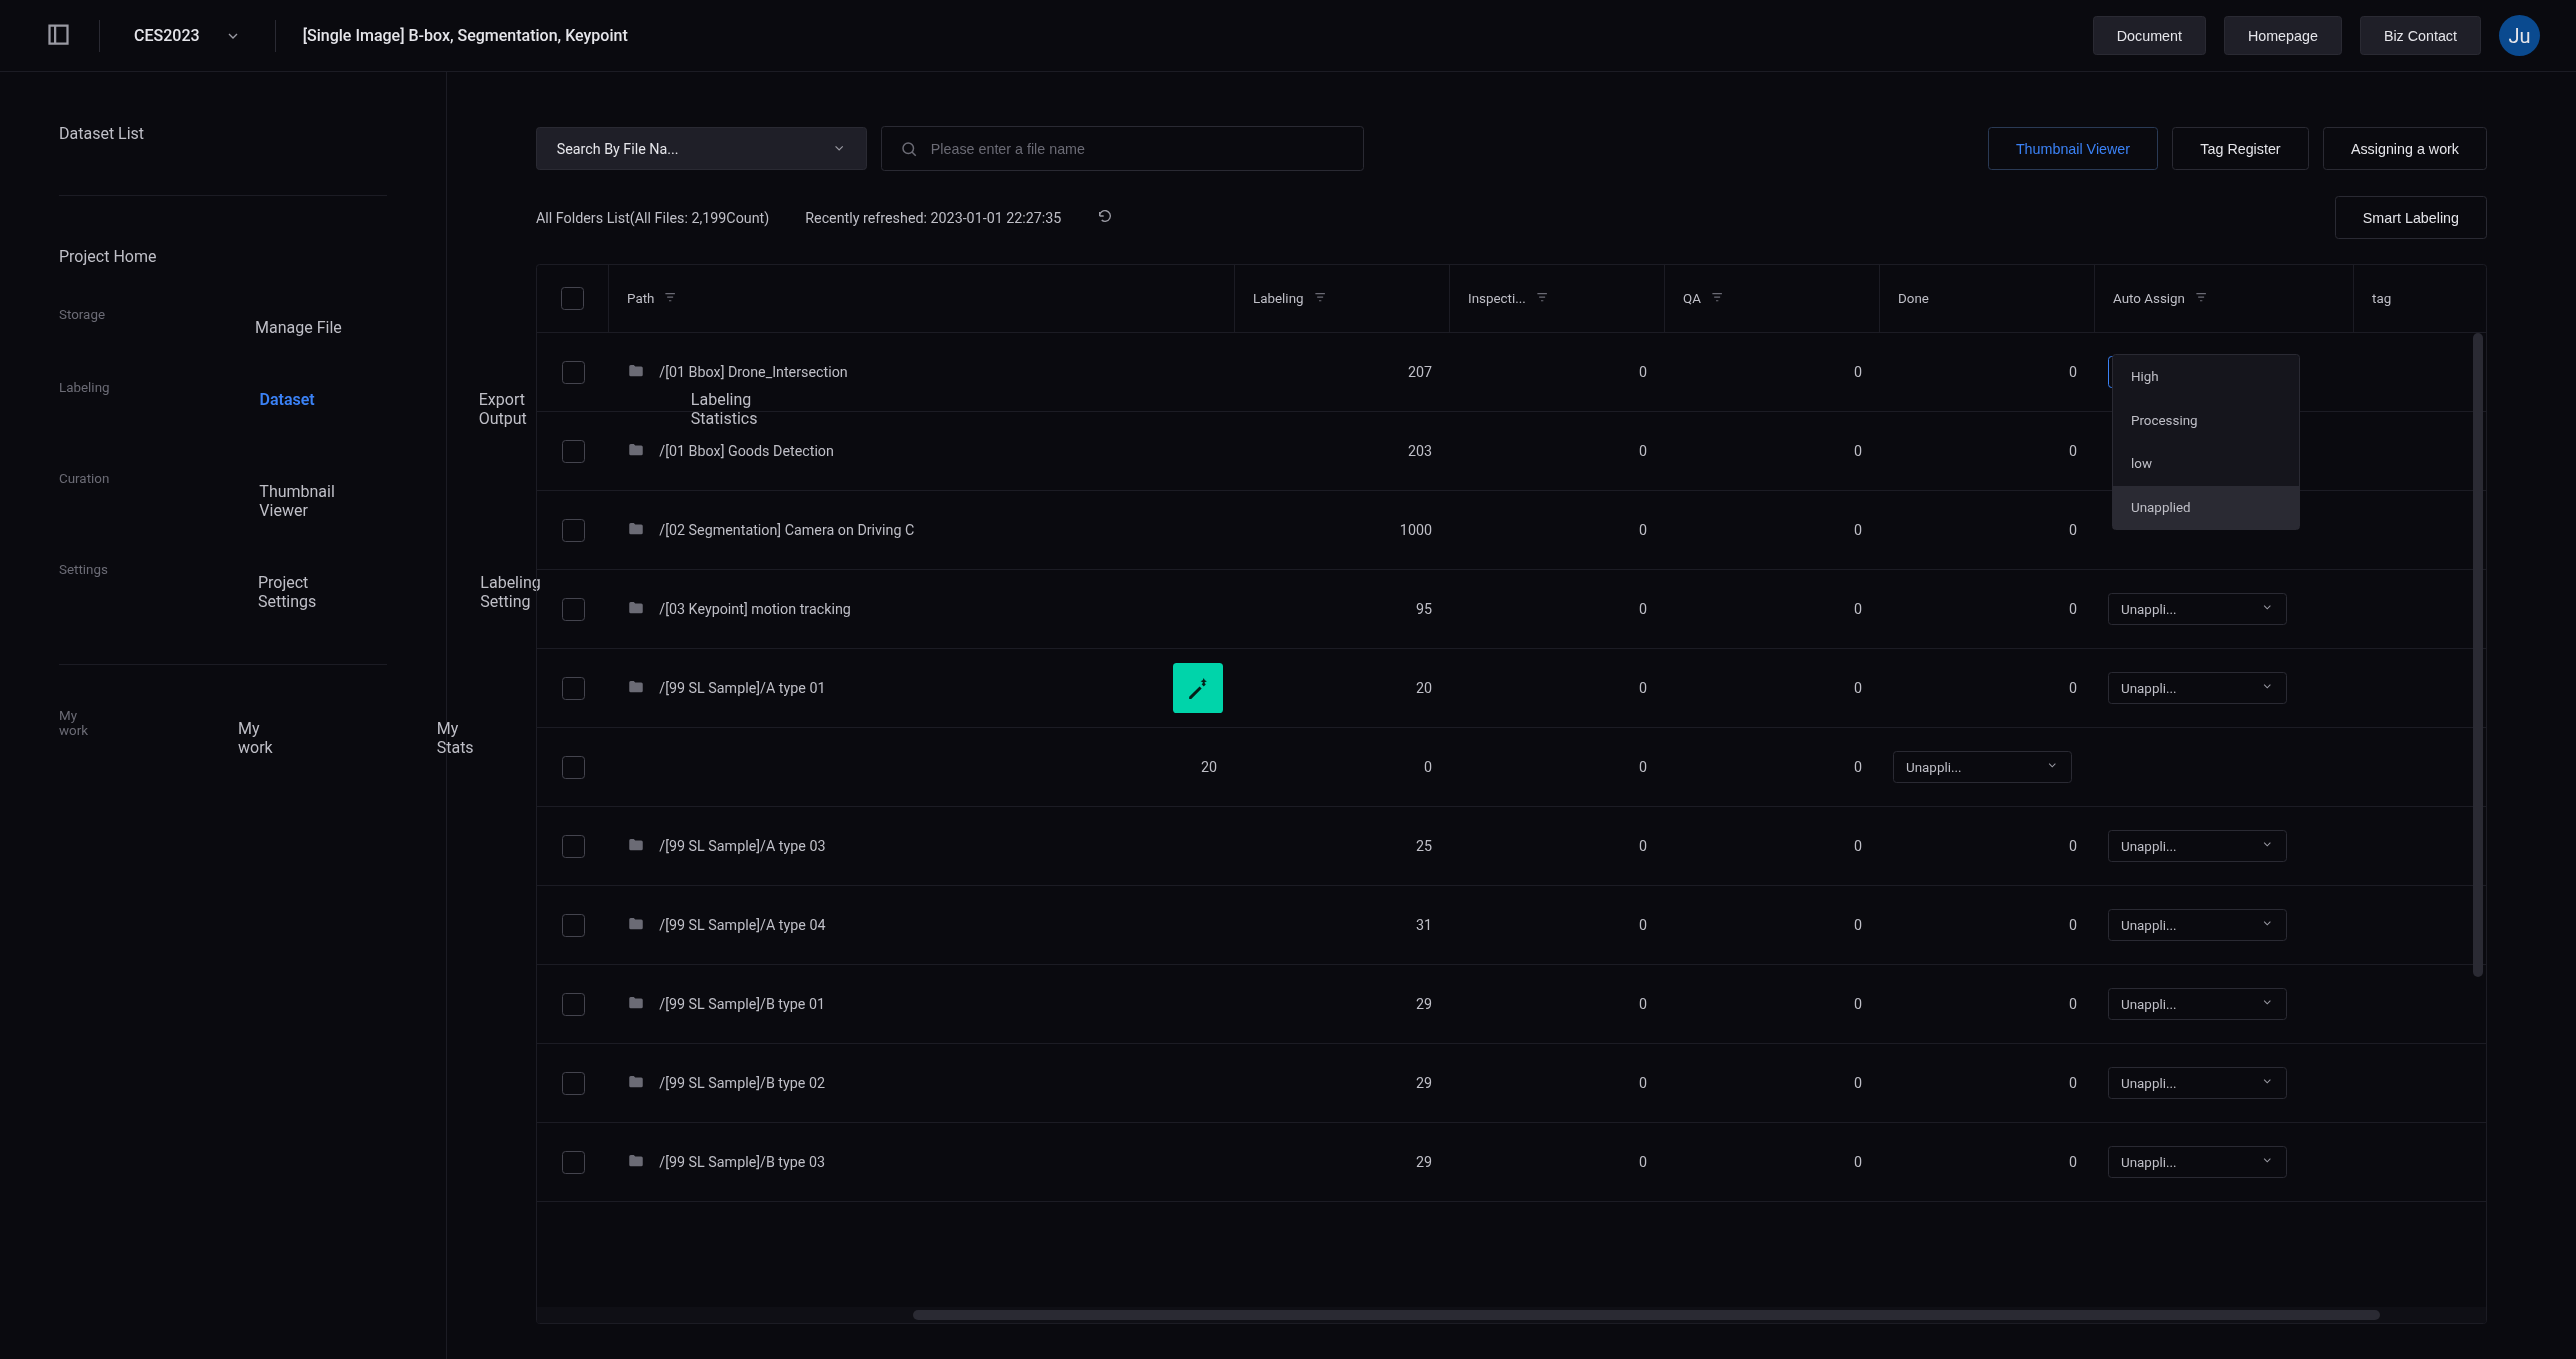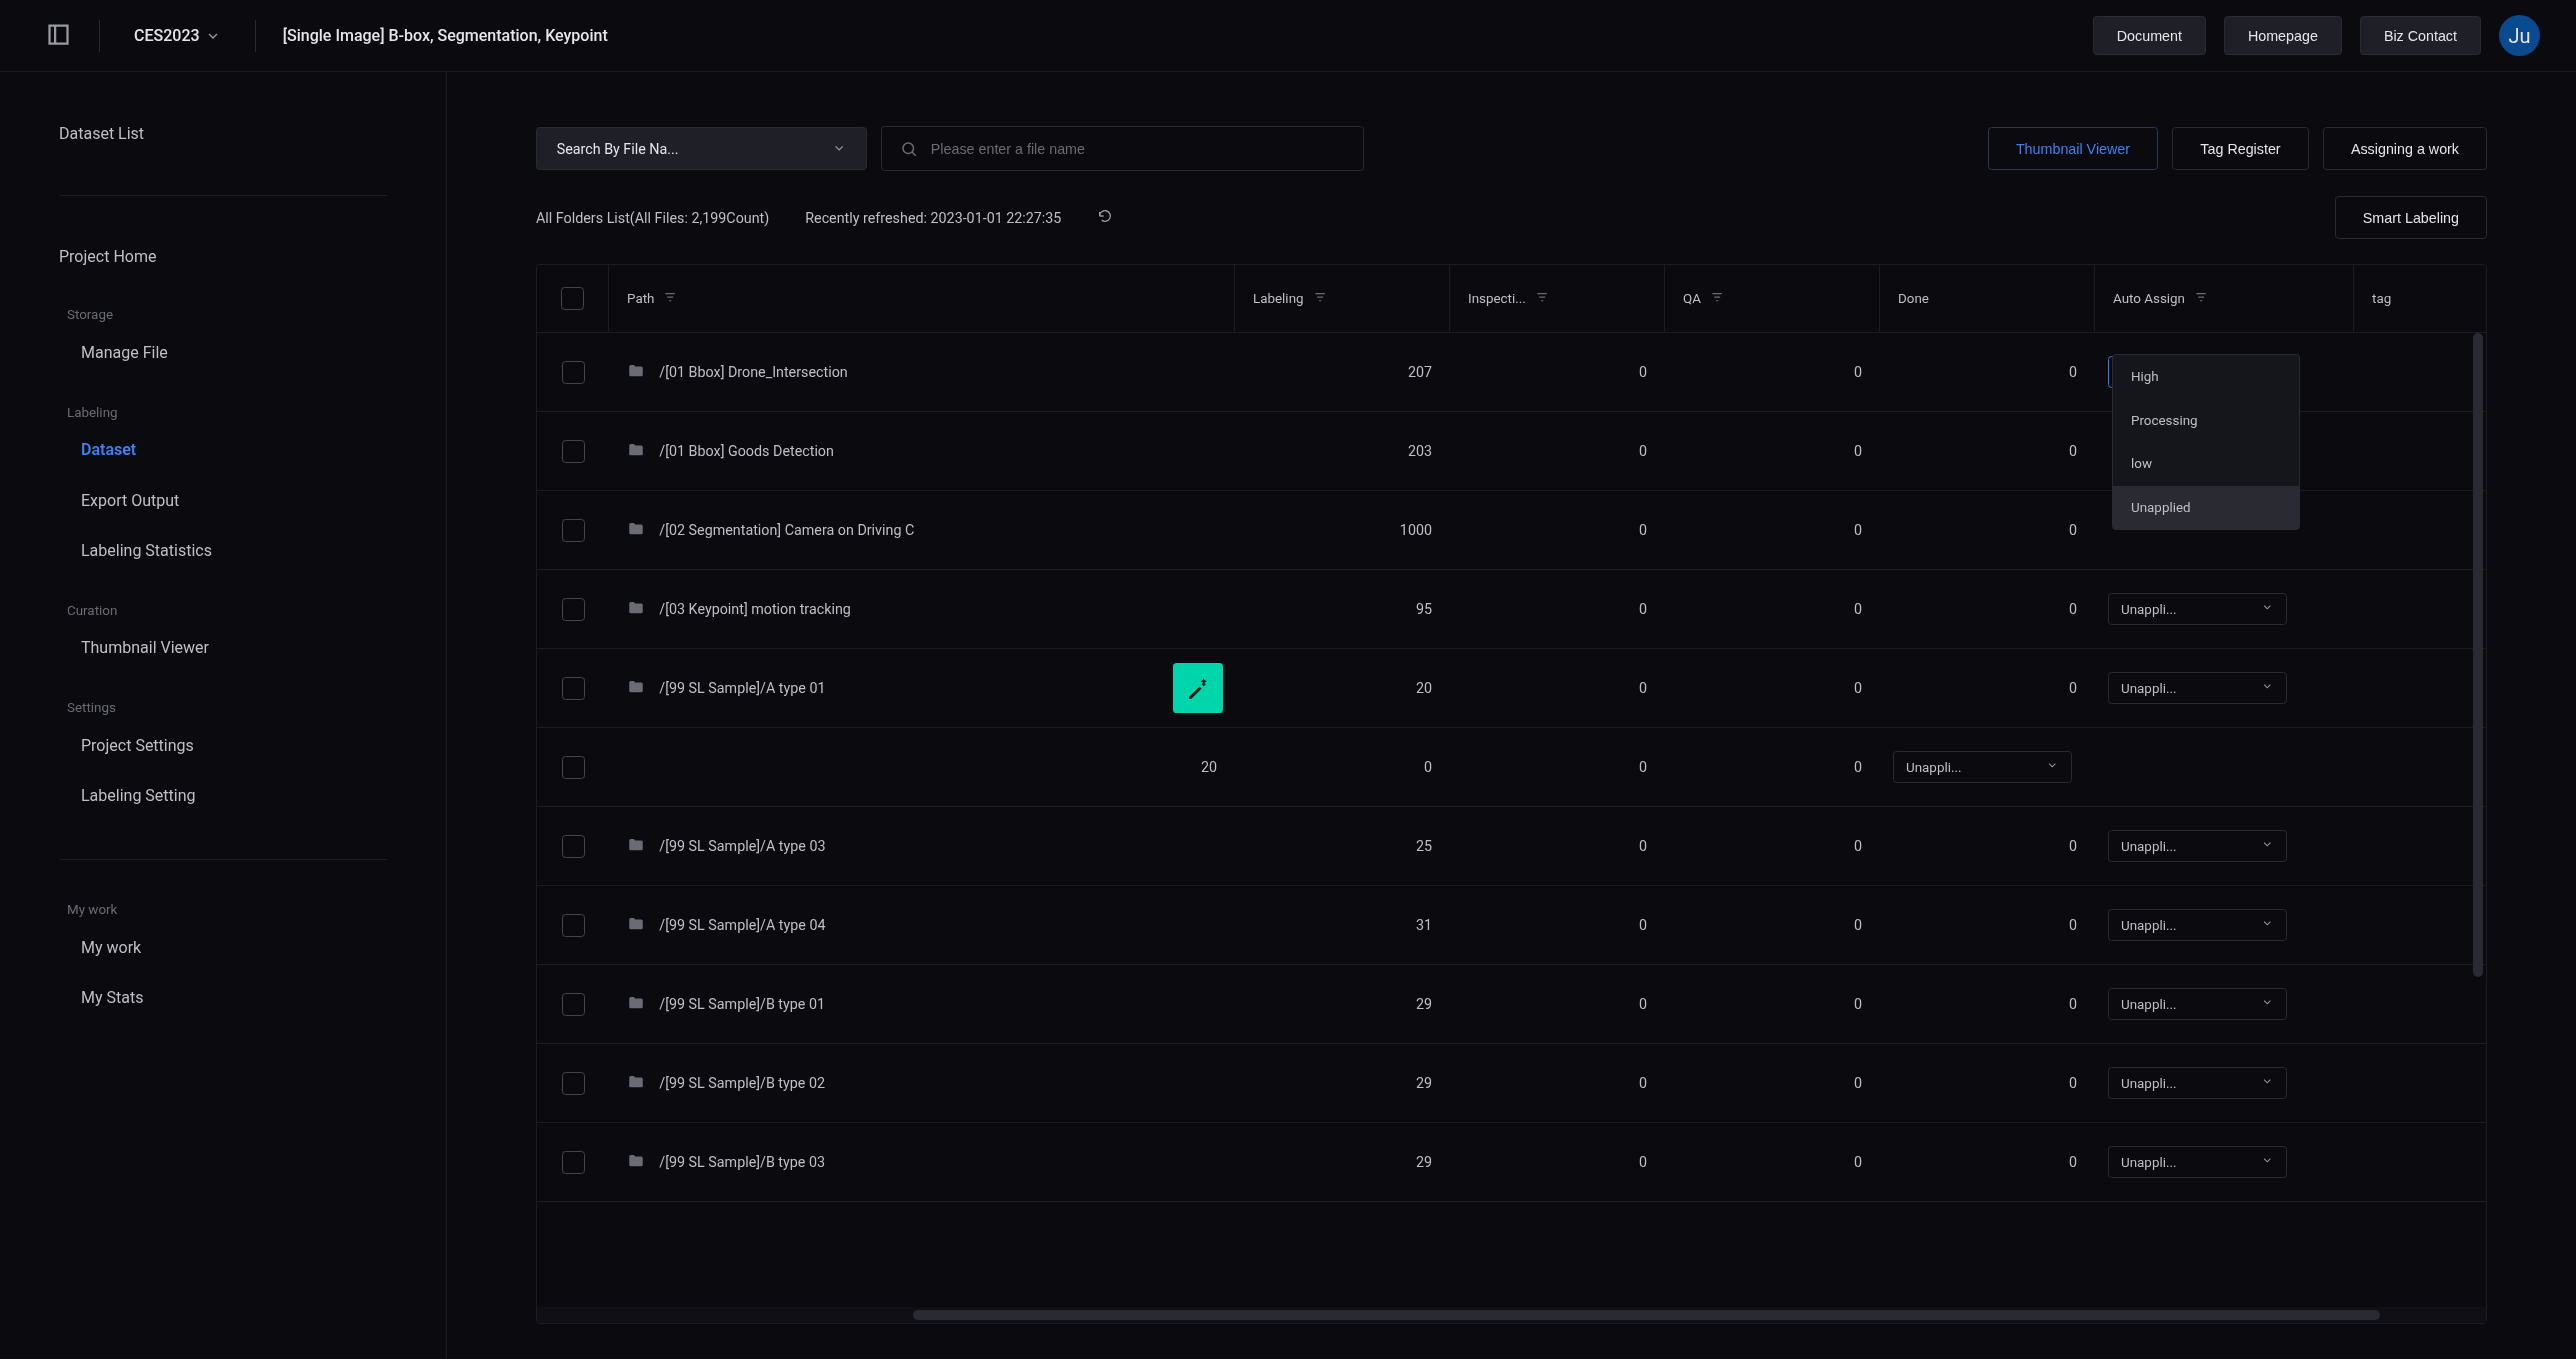--- a/index.html
+++ b/index.html
@@ -20,21 +20,21 @@
   display: flex;
   align-items: center;
   padding: 0 36px 0 45px;
   gap: 36px;
   border-bottom: 0.9px solid #1c1c24;
 }
 .topbar-left { display: flex; align-items: center; gap: 27px; }
 .sidebar-toggle svg { width: 27px; height: 27px; stroke: #9a9aa3; }
 .divider-vert { width: 0.9px; height: 32px; background: #2a2a33; }
 .project-select {
-  display: flex; align-items: center; gap: 5px;
+  display: flex; align-items: center; gap: 25px;
   font-size: 16px; color: #e5e5ea; font-weight: 500;
   padding: 3.6px 7.2px;
 }
 .project-select svg { width: 16px; height: 16px; stroke: #9a9aa3; }
 .page-title { font-size: 16px; color: #e5e5ea; font-weight: 500; }
 
 .topbar-right { margin-left: auto; display: flex; align-items: center; gap: 18px; }
 .nav-btn {
   padding: 10.7px 23px;
   background: #1f1f28;
@@ -69,21 +69,21 @@
   color: #bfbfc7;
   cursor: pointer;
 }
 .sidebar-hr { height: 0.9px; background: #1c1c24; margin: 10.7px 59px; }
 .section-label {
   padding: 0 59px;
   font-size: 13.4px;
   color: #6b6b75;
   font-weight: 400;
 }
-.nav-group { display: flex; flex-direction: column; gap: 10px; margin-left: 8px; }
+.nav-group { display: flex; flex-direction: row; gap: 18px; }
 .nav-group .sidebar-item { padding: 10.7px 73px; font-size: 16px; }
 .sidebar-item.active { color: #3b82f6; font-weight: 600; }
 
 
 .content { flex: 1; padding: 54px 89px 36px 89px; display: flex; flex-direction: column; gap: 25px; overflow: hidden; }
 
 
 .toolbar { display: flex; align-items: center; gap: 14.3px; }
 .search-mode {
   display: flex; align-items: center; gap: 12.5px;

